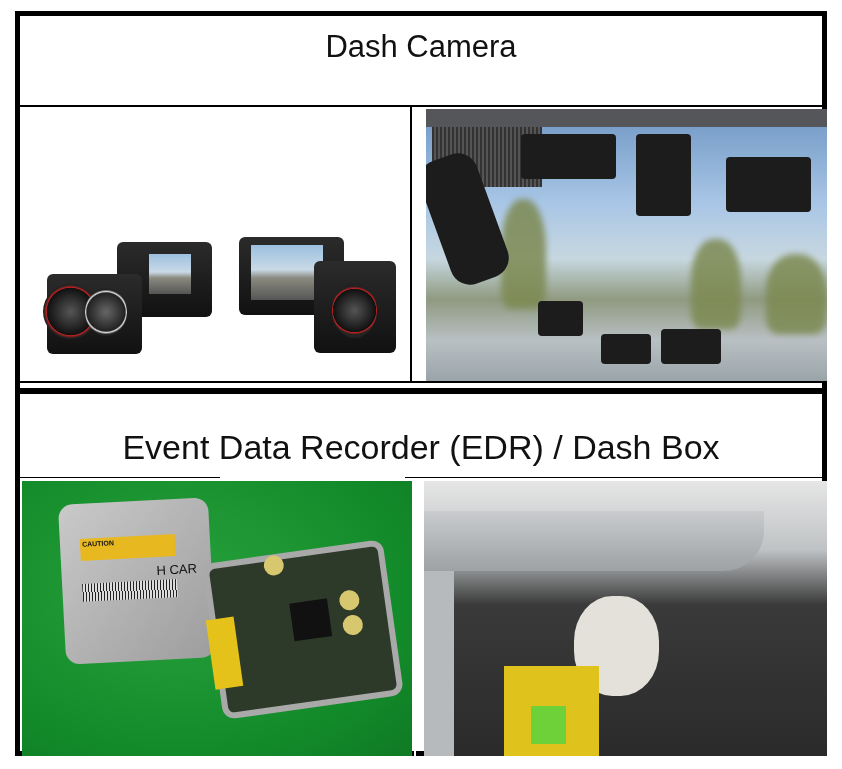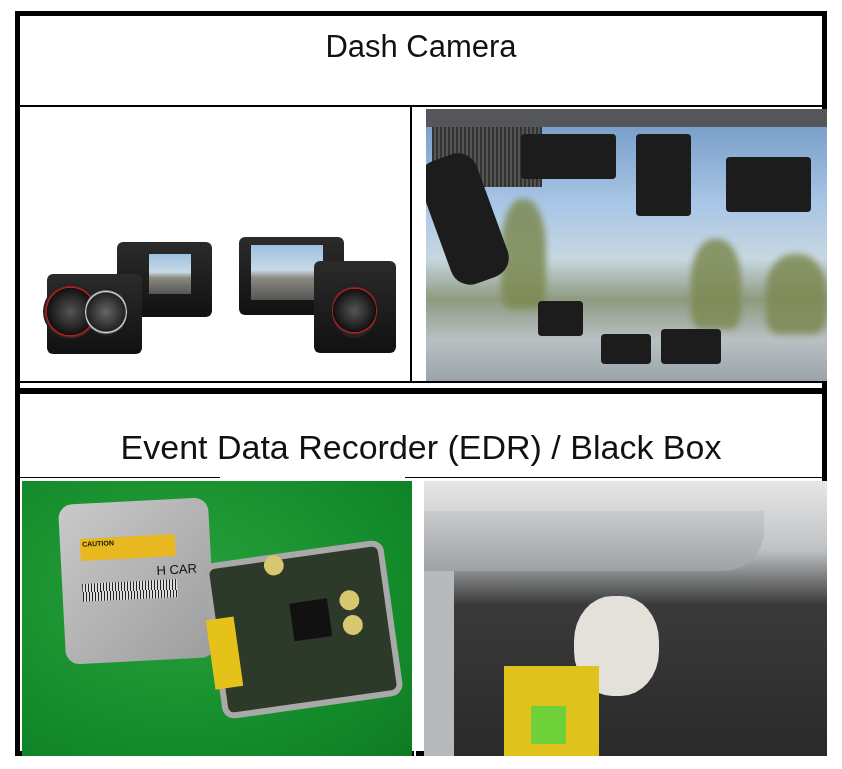--- a/index.html
+++ b/index.html
@@ -63,21 +63,21 @@
     <div class="dev" style="left:210px;top:25px;width:55px;height:82px;"></div>
     <div class="dev" style="left:300px;top:48px;width:85px;height:55px;"></div>
     <div class="dev" style="left:112px;top:192px;width:45px;height:35px;"></div>
     <div class="dev" style="left:175px;top:225px;width:50px;height:30px;"></div>
     <div class="dev" style="left:235px;top:220px;width:60px;height:35px;"></div>
   </div>
 
   <div class="hline" style="top:365px;"></div>
   <div class="thick" style="top:372px;"></div>
 
-  <div class="title-cell t2">Event Data Recorder (EDR) / Black Box</div>
+  <div class="title-cell t2">Event Data Recorder (EDR) / Dash Box</div>
   <div class="hline" style="top:461px;left:0;right:auto;width:200px;height:1px;"></div>
   <div class="hline" style="top:461px;left:385px;right:0;height:1px;"></div>
 
   <div class="img edr1">
     <div class="box" style="left:40px;top:20px;width:150px;height:160px;transform:rotate(-3deg);">
       <div style="position:absolute;left:20px;top:35px;width:95px;height:22px;background:#e8b820;font-size:7px;font-weight:bold;color:#111;padding:2px;box-sizing:border-box;">
         <span>CAUTION</span>
       </div>
       <div style="position:absolute;left:95px;top:63px;font-size:13px;color:#111;">H CAR</div>
       <div style="position:absolute;left:20px;top:80px;width:95px;height:18px;background:repeating-linear-gradient(90deg,#222 0 1px,#ddd 1px 3px);"></div>

